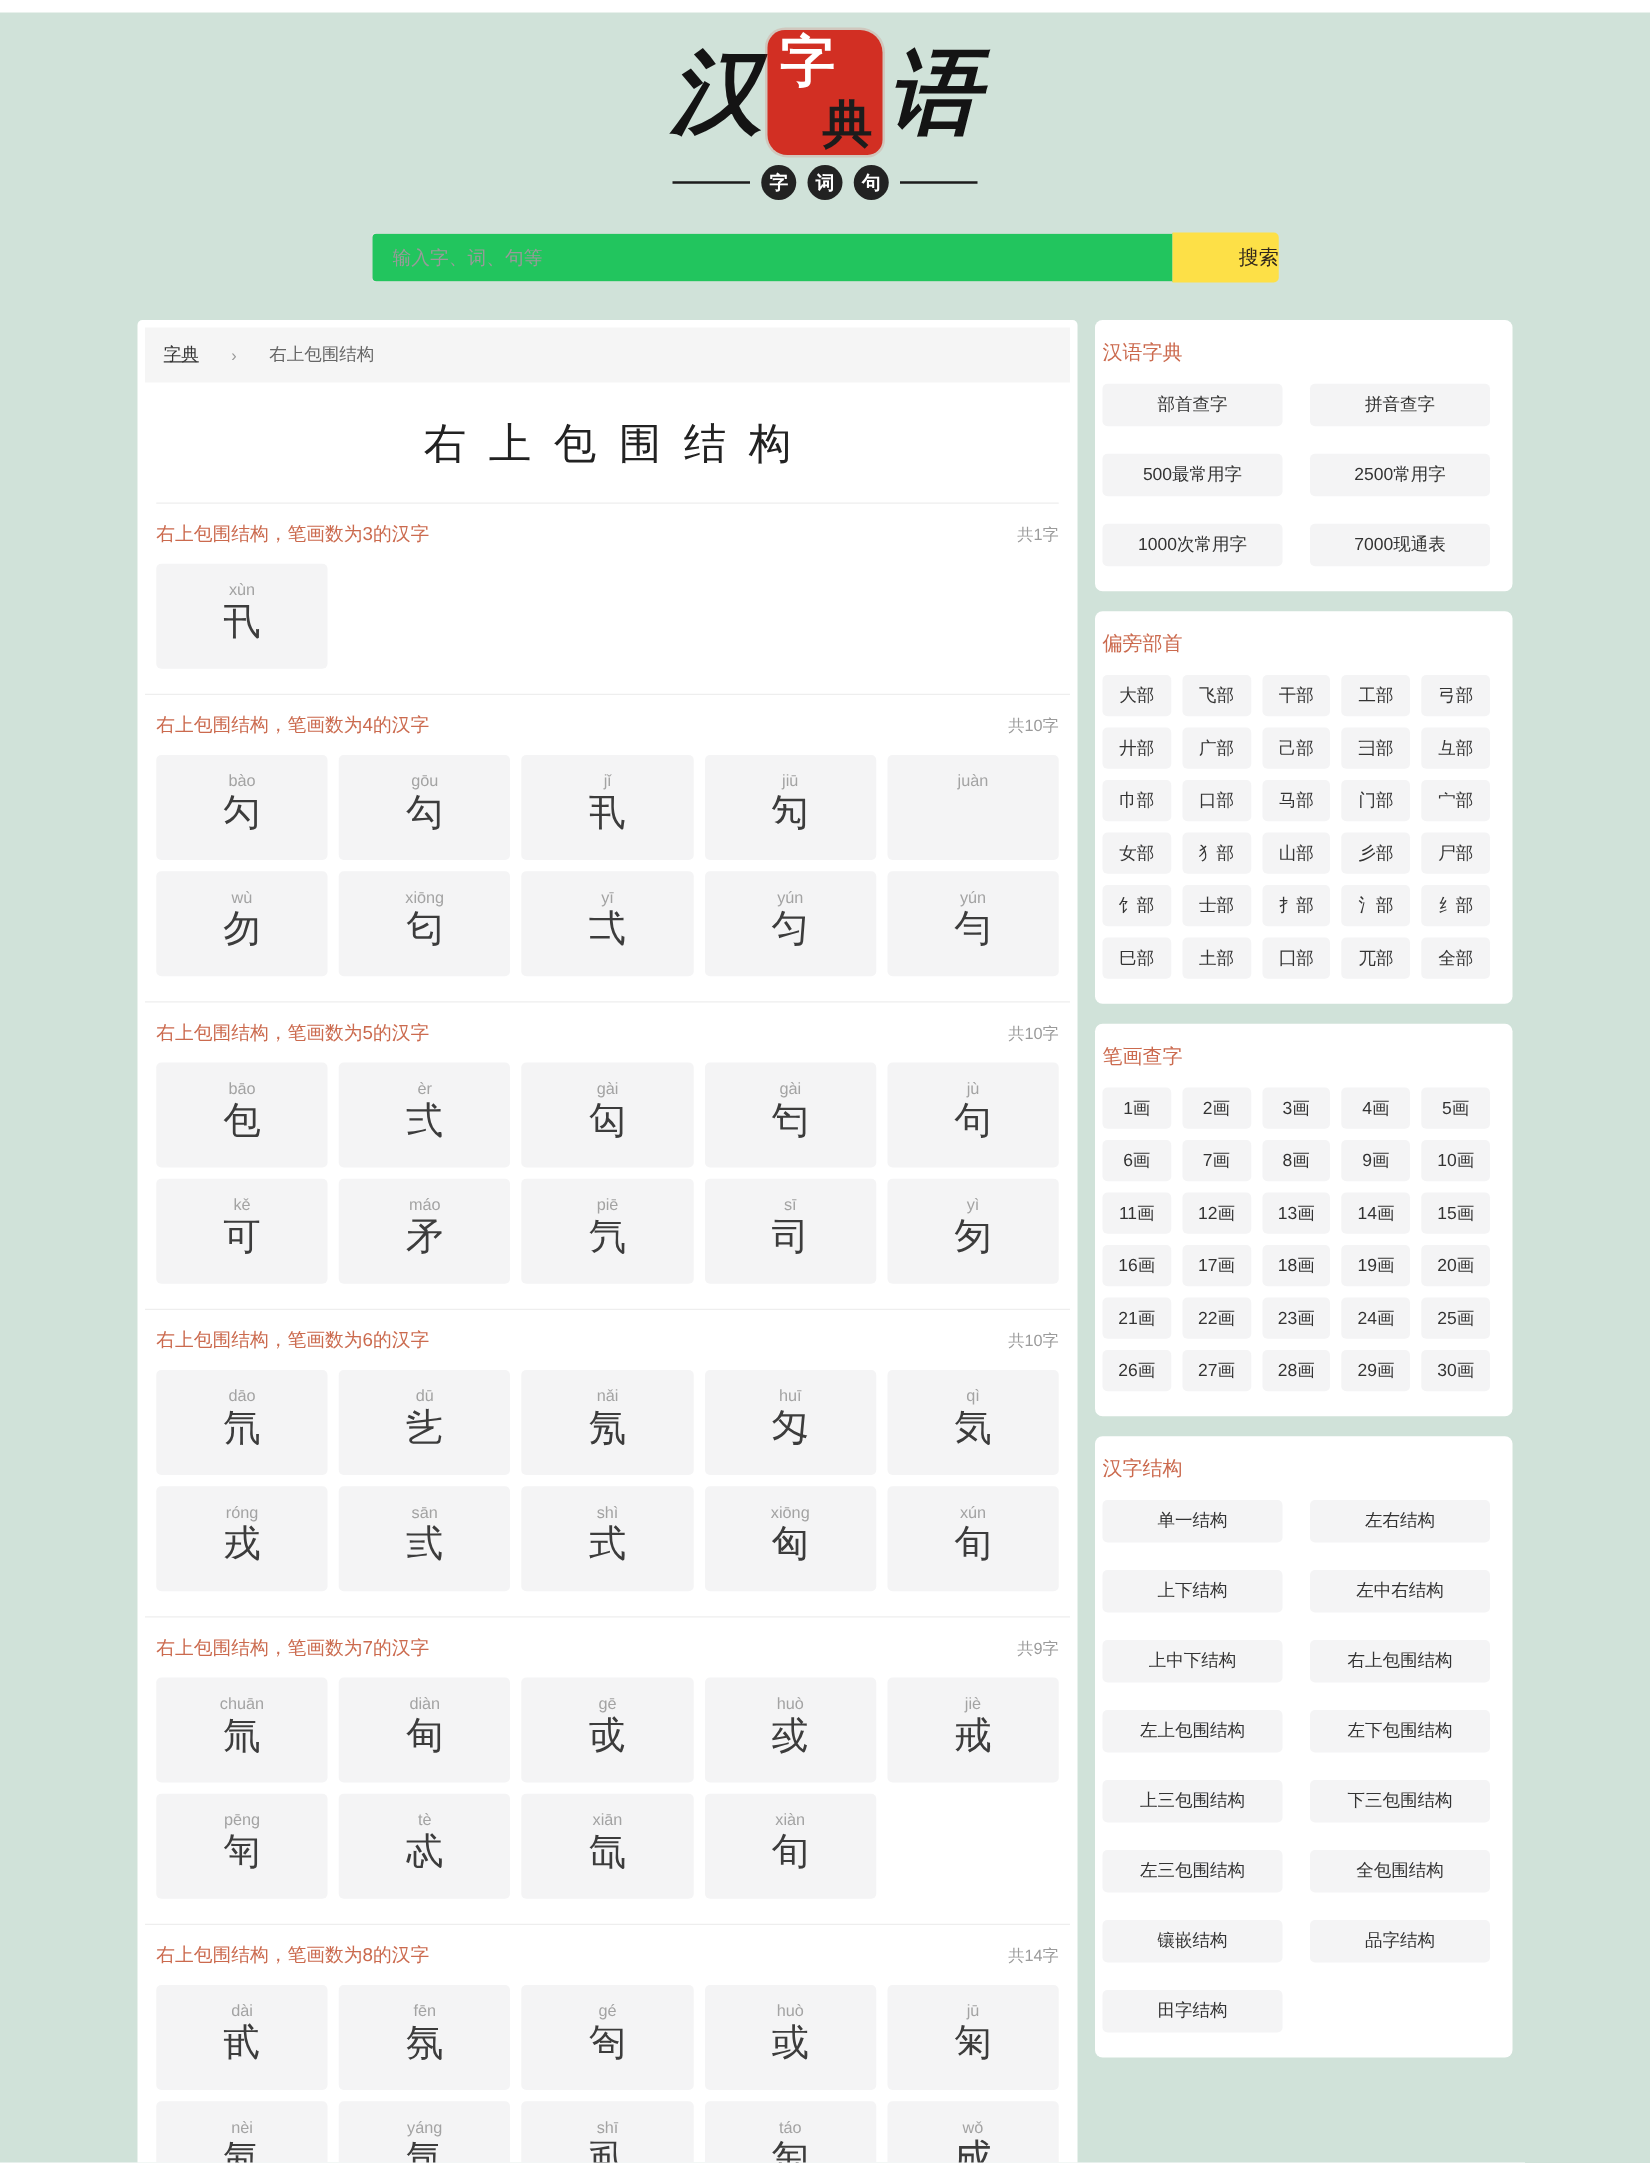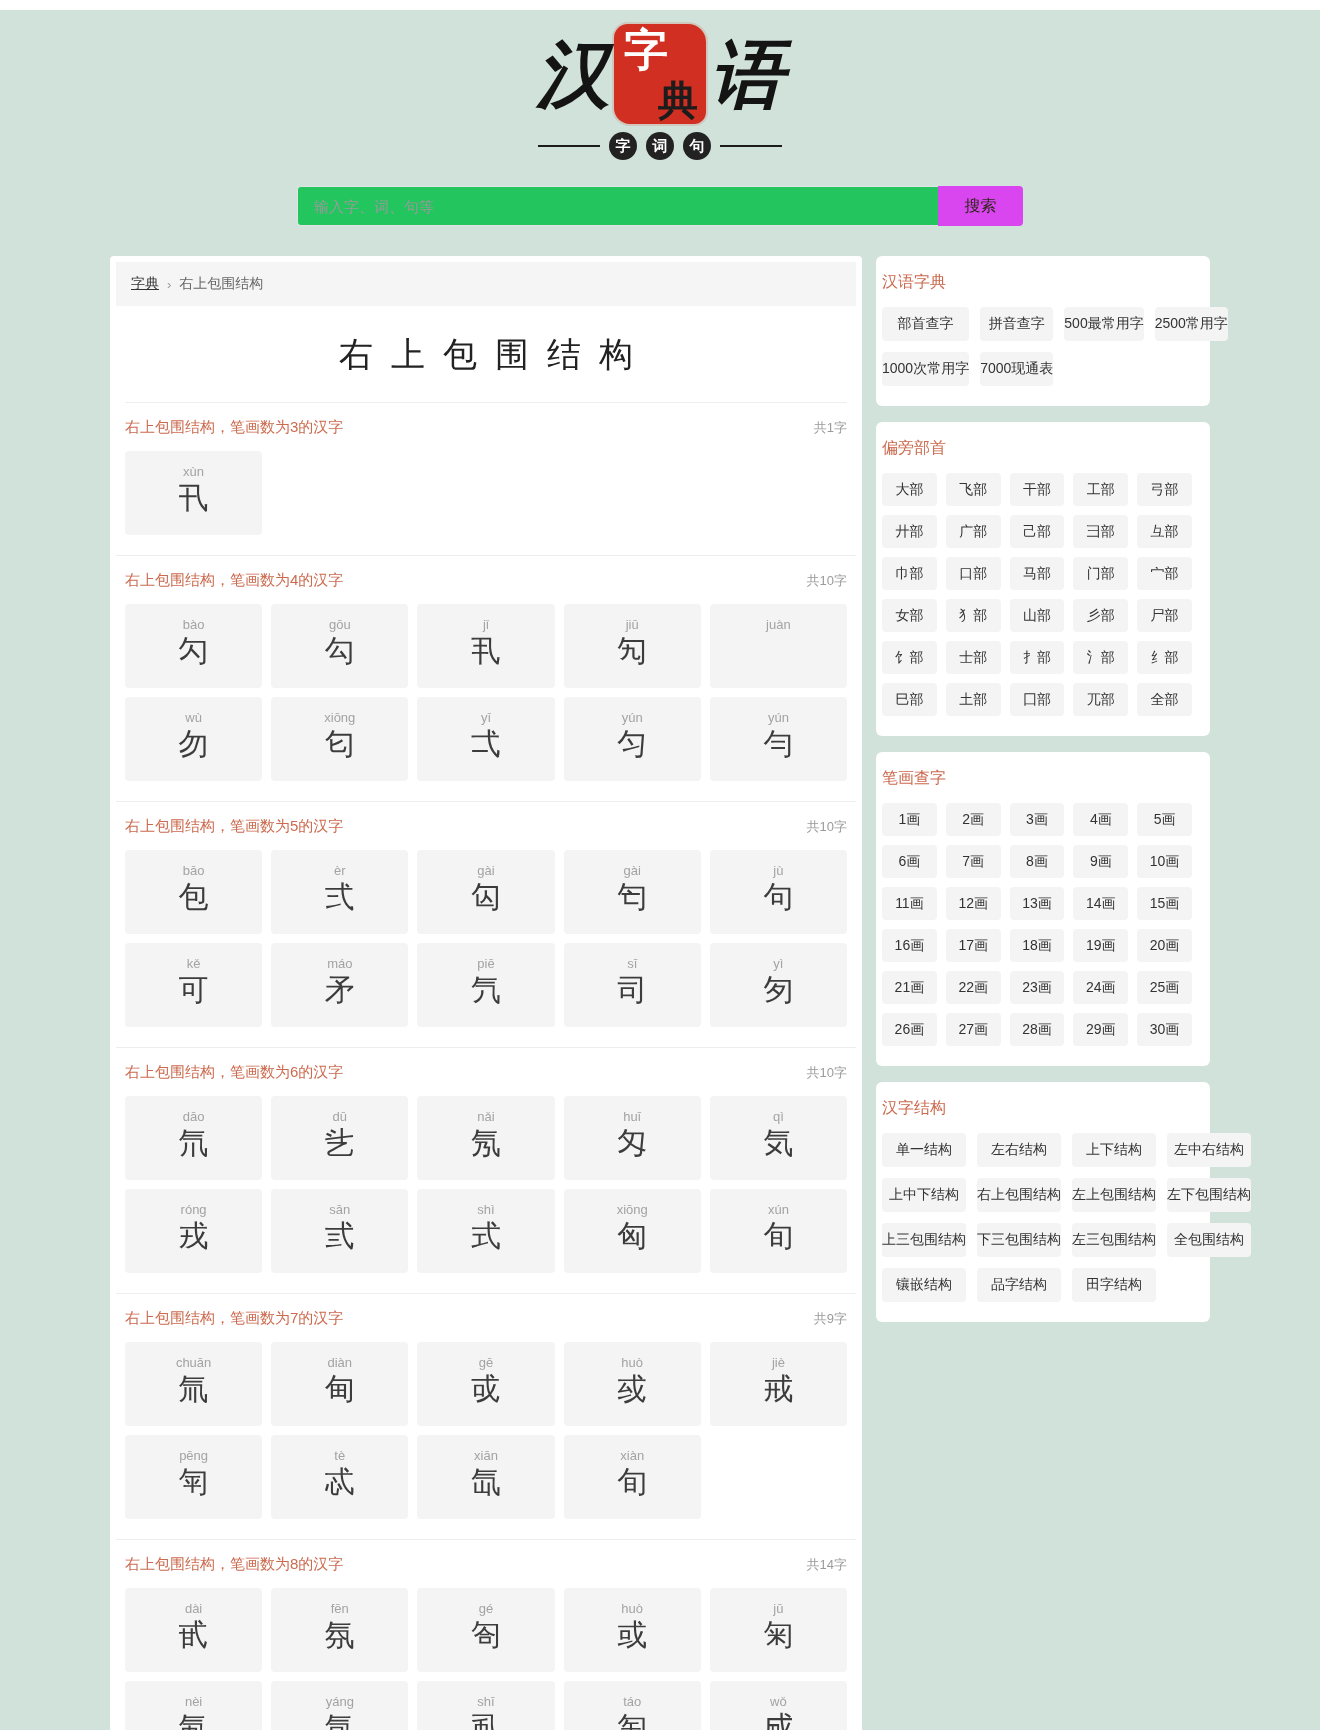--- a/index.html
+++ b/index.html
@@ -44,33 +44,33 @@
 
   
   .search-row { display:flex; justify-content:center; margin:26px 0 30px 0; }
   .search-input {
     width:641px; height:40px; background:#22c55e; border:1px solid #e3e3e3;
     border-right:none; border-radius:4px 0 0 4px; padding:0 16px;
     font-size:15px; color:#333; outline:none;
   }
   .search-input::placeholder { color:#9a9a9a; }
   .search-button {
-    width:85px; height:40px; background:#d946ef; border:none;
-    border-radius:0 4px 4px 0; font-size:16px; color:#30271c; cursor:pointer;
+    width:85px; height:40px; background:#fde047; border:none;
+    border-radius:0 4px 4px 0; font-size:16px; color:#30271c; cursor:pointer;text-align:right;
   }
 
   
   .container { width:1100px; margin:0 auto; display:flex; gap:14px; align-items:flex-start; }
   .main-panel { width:752px; background:#ffffff; border-radius:4px; padding:6px 6px 0 6px; }
   .sidebar { width:334px; }
 
   
   .breadcrumb {
     background:#f5f5f5; height:44px; display:flex; align-items:center;
-    padding:0 15px; font-size:14px; color:#666; gap:8px;
+    padding:0 15px; font-size:14px; color:#666; gap:26px;
   }
   .breadcrumb a { color:#333; text-decoration:underline; cursor:pointer; }
   .crumb-sep { color:#999; font-size:13px; }
 
   
   .page-title {
     text-align:center; font-family:"DejaVu Serif", serif;
     font-size:34px; font-weight:normal; color:#222;
     letter-spacing:18px; text-indent:18px;
     padding:26px 0 24px 0;
@@ -94,21 +94,21 @@
     font-family:"DejaVu Serif", serif;
   }
 
   
   .panel { background:#ffffff; border-radius:6px; padding:16px 18px 20px 6px; margin-bottom:16px; }
   .panel-title { color:#cb6a4e; font-size:16px; margin-bottom:14px; }
   .btn {
     background:#f4f4f5; border-radius:4px; display:flex; align-items:center; justify-content:center;
     font-size:14px; color:#333; cursor:pointer; height:33px; white-space:nowrap;
   }
-  .grid-2 { display:grid; grid-template-columns:repeat(4,1fr); gap:11px; }
+  .grid-2 { display:grid; grid-template-columns:repeat(2,1fr); gap:22px; }
   .grid-5 { display:grid; grid-template-columns:repeat(5,1fr); gap:9px; }
   .grid-2 .btn { height:34px; }
 </style>
 </head>
 <body>
 
 <div class="topstrip"></div>
 
 <div class="header">
   <div class="logo">

